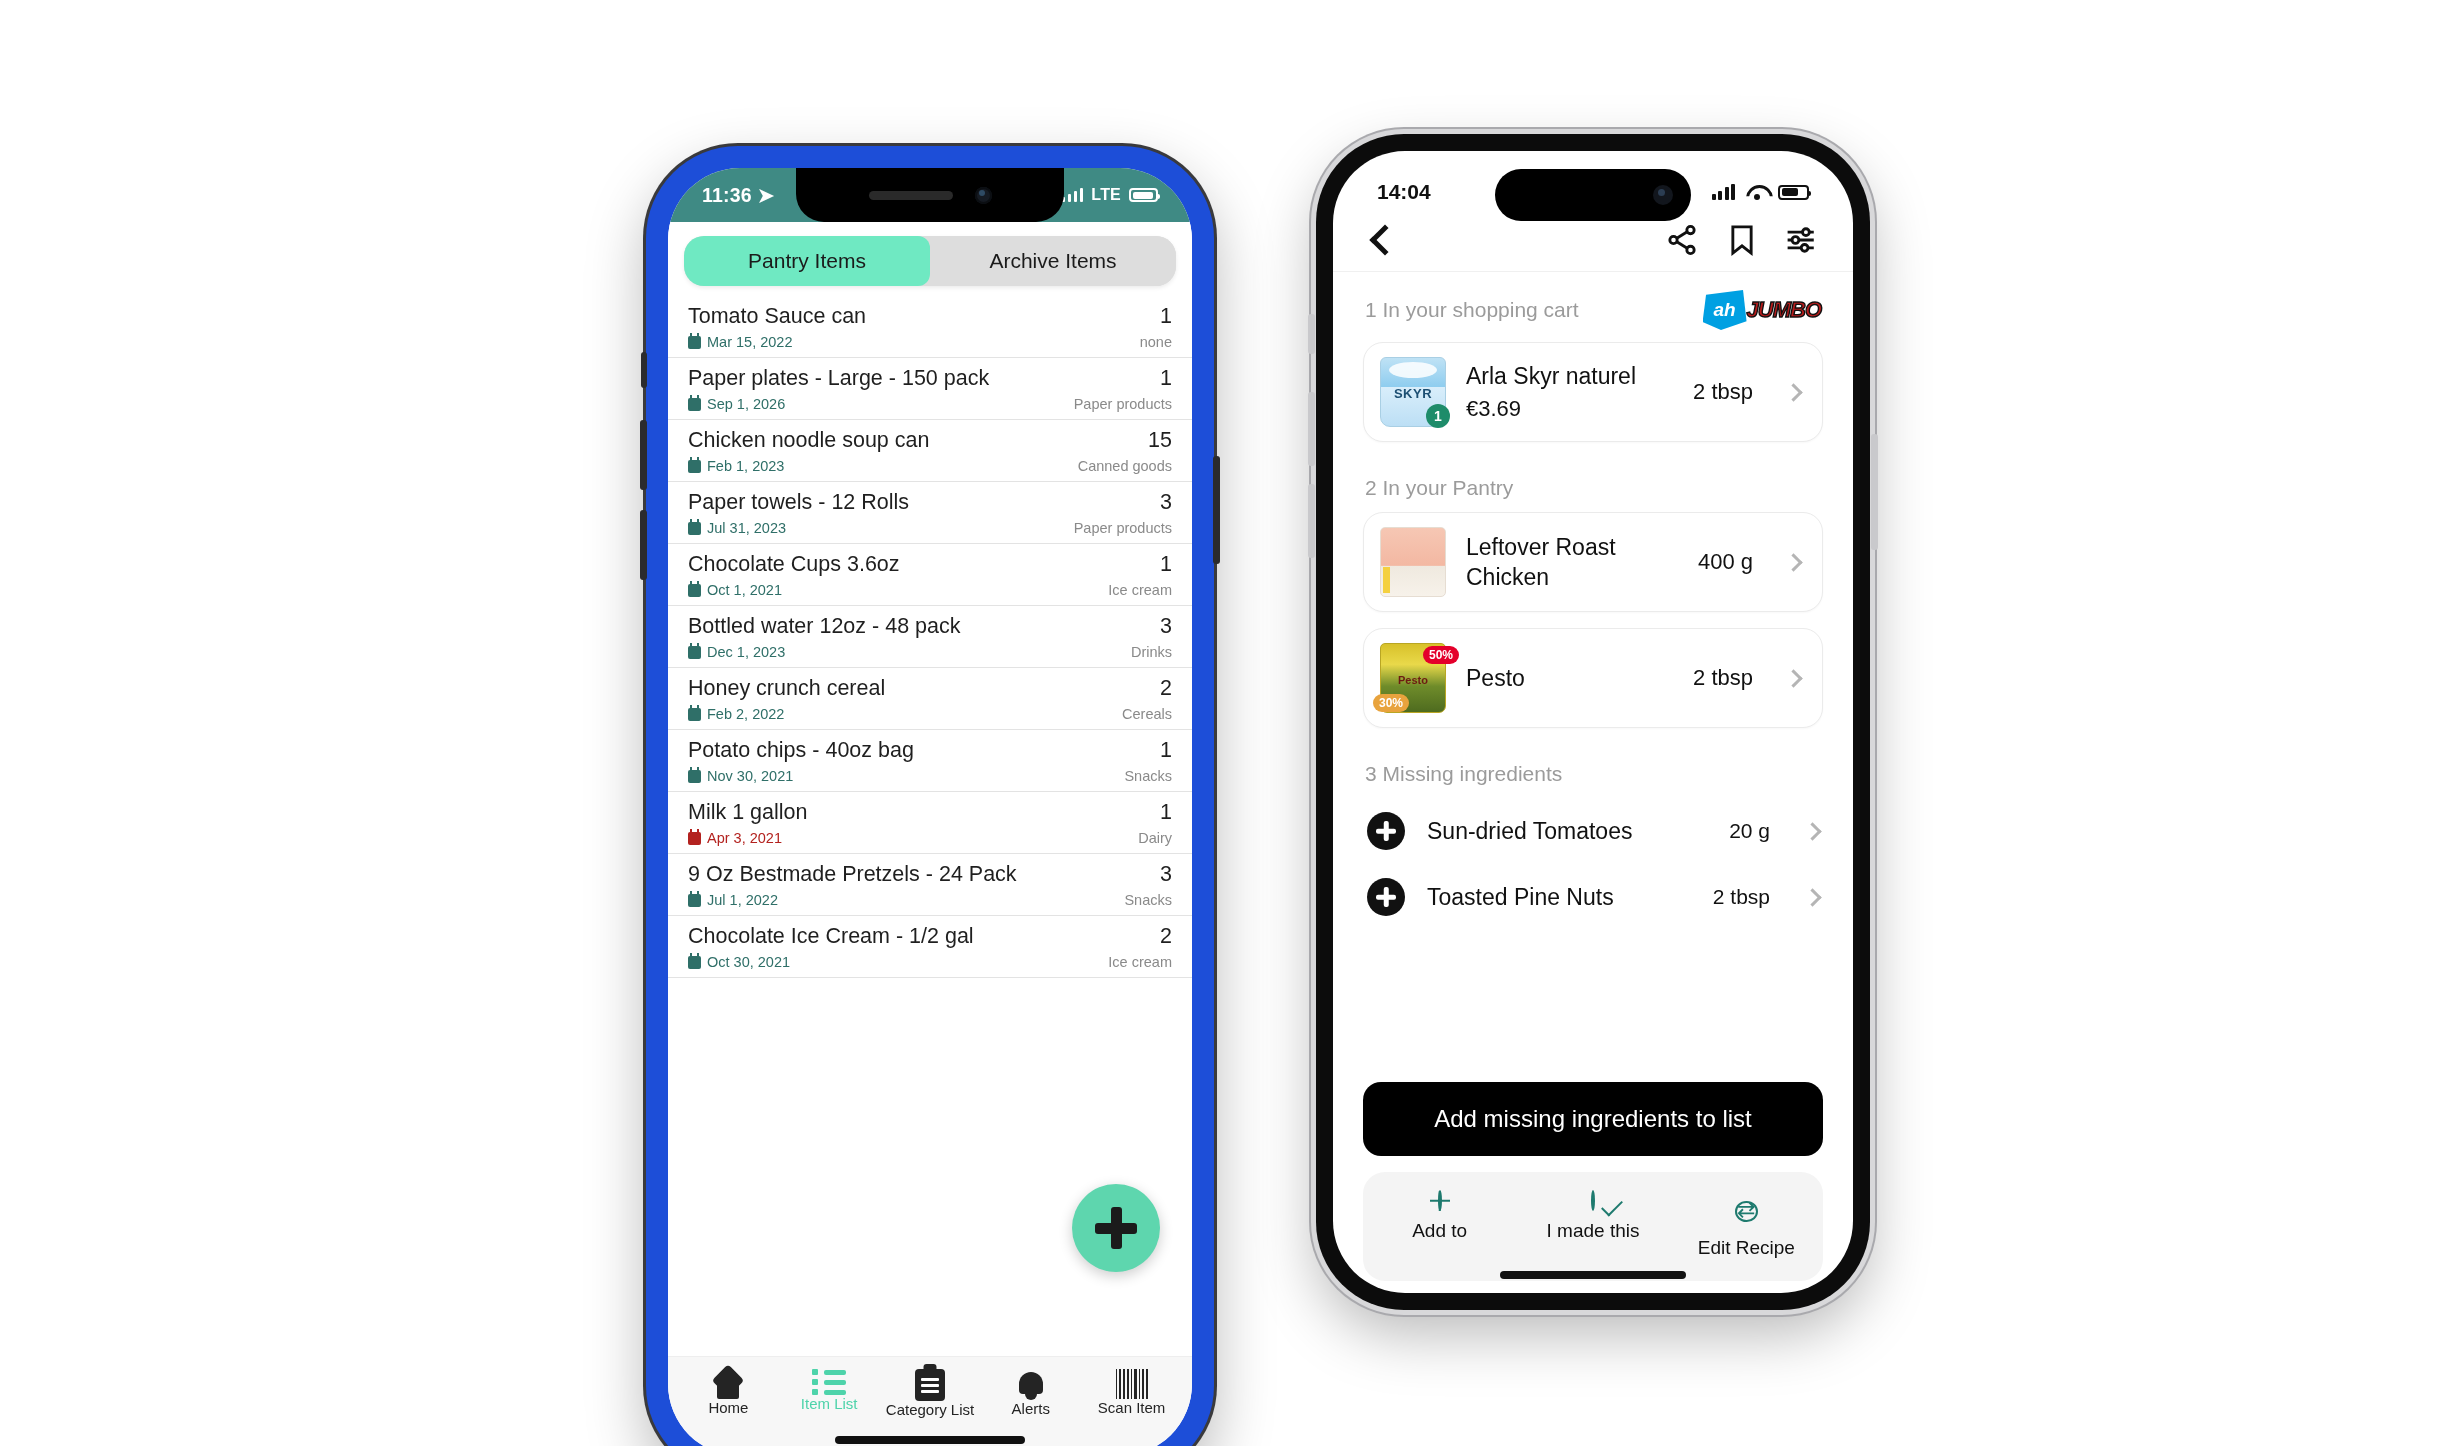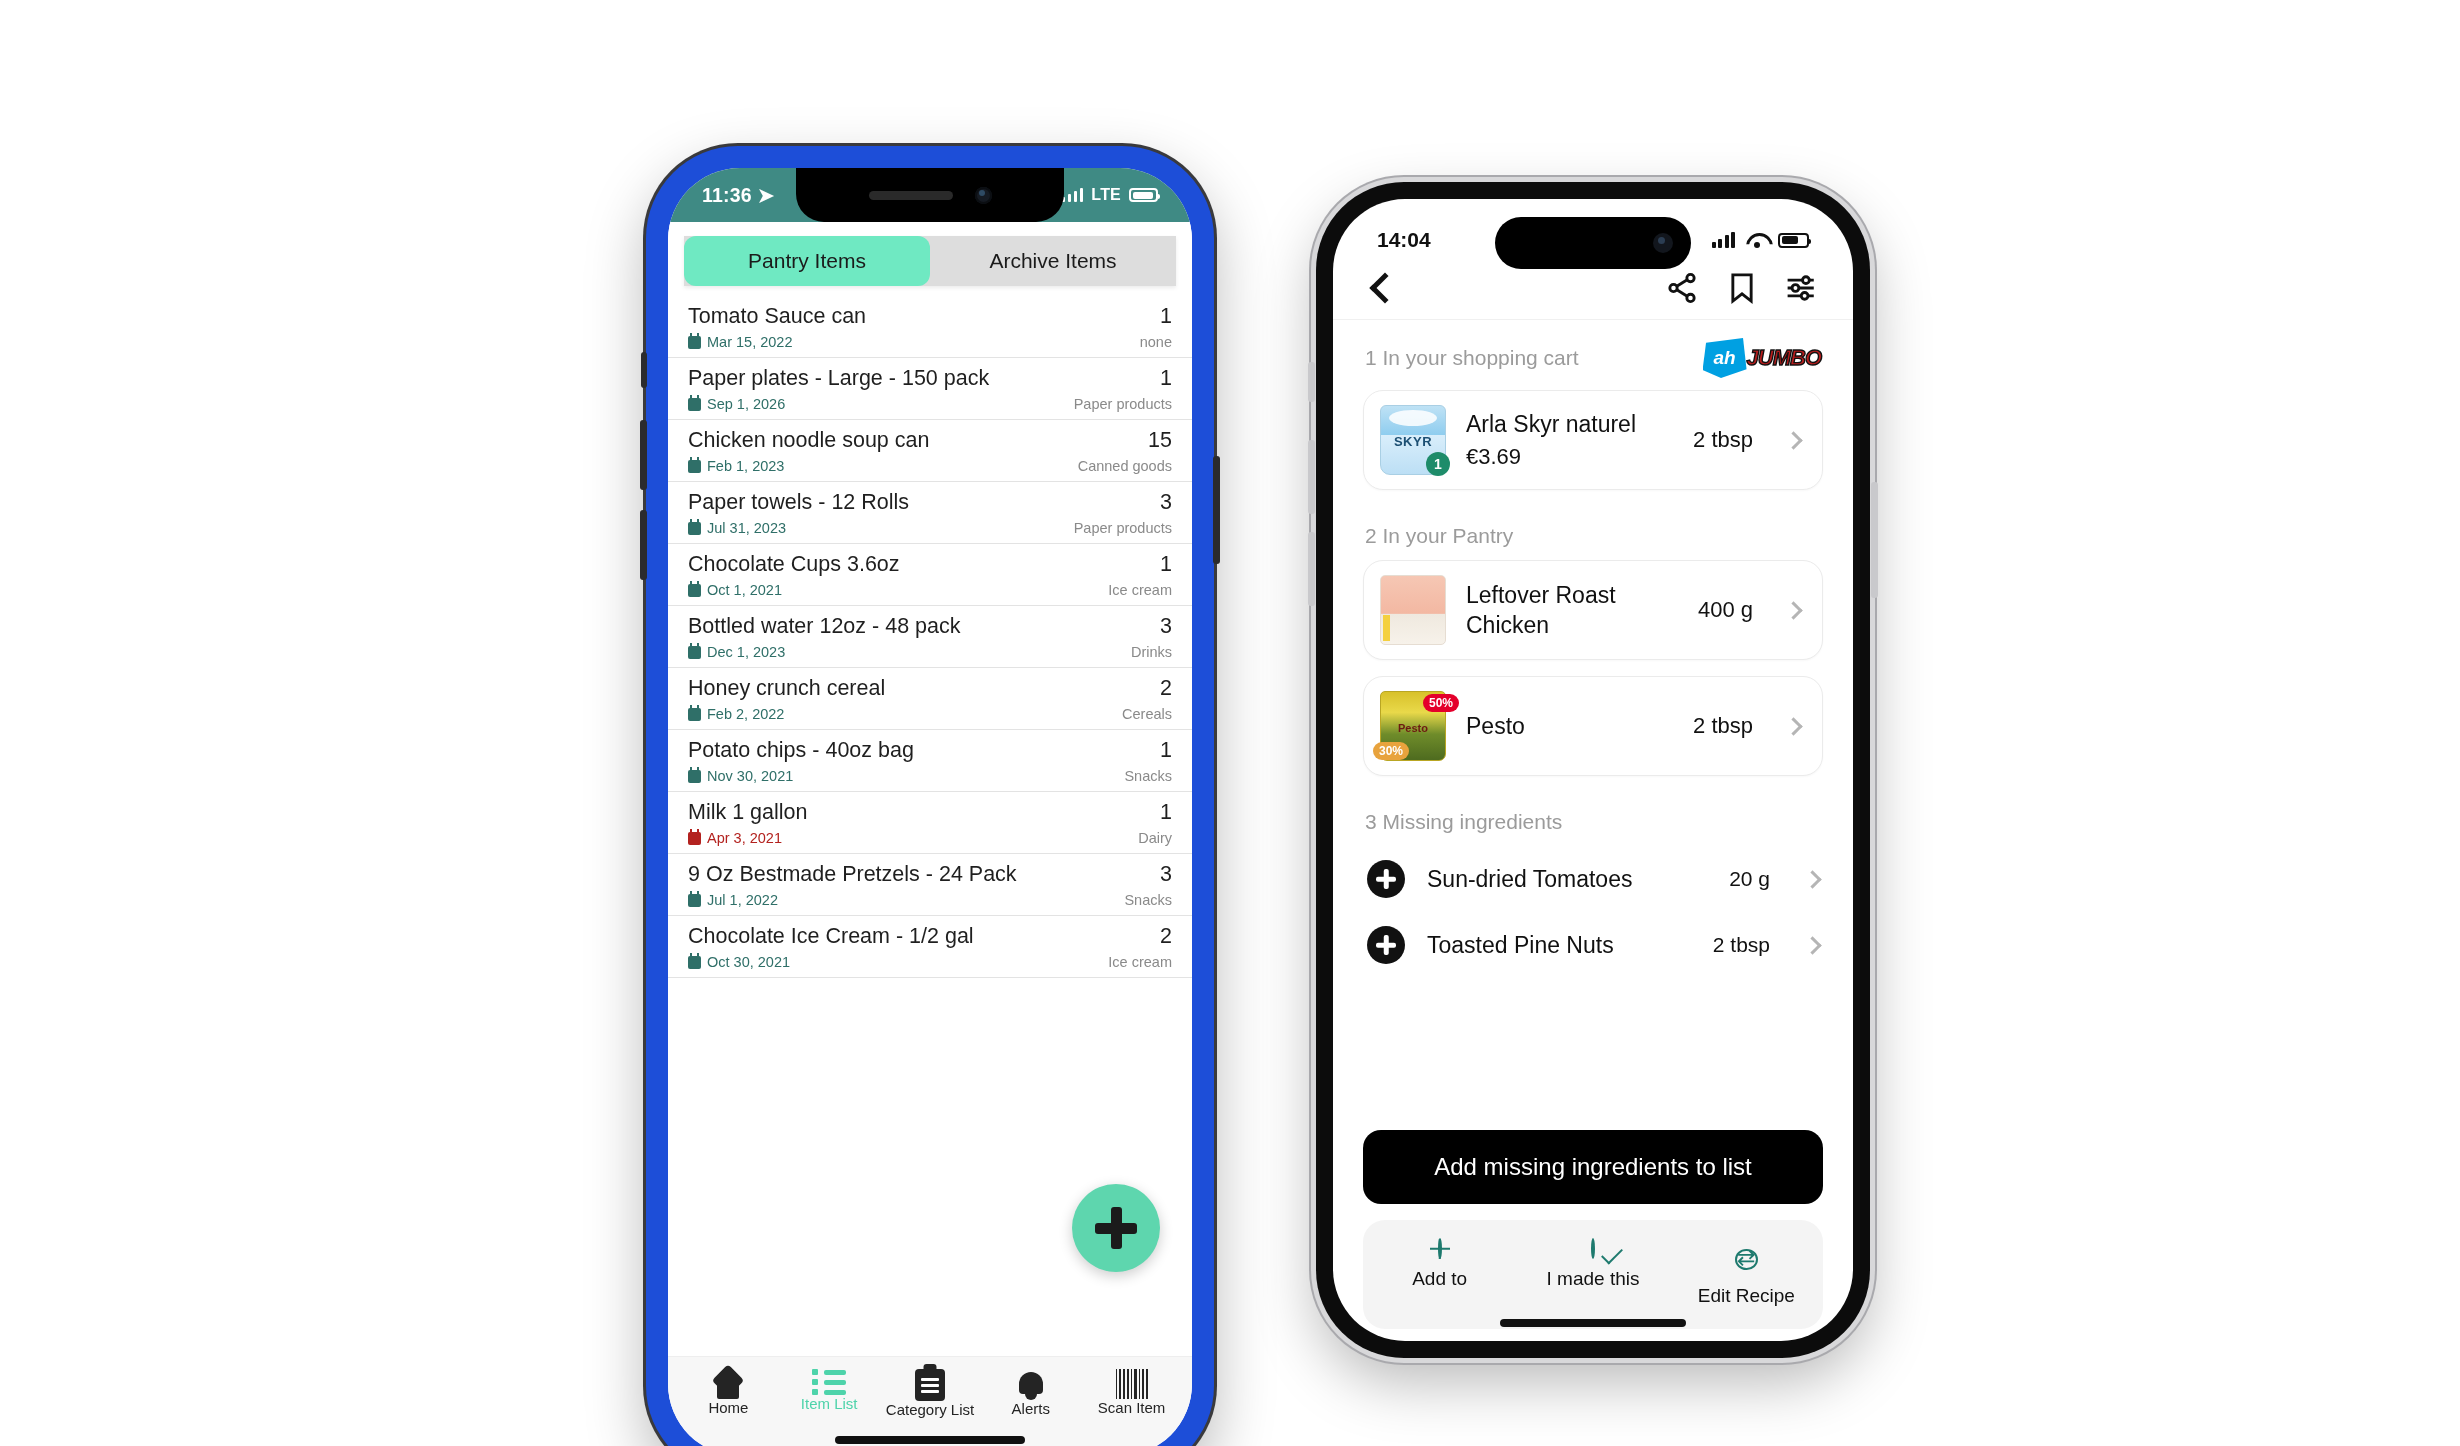--- a/index.html
+++ b/index.html
@@ -68,21 +68,21 @@
   .hamburger { width: 34px; display:flex; flex-direction:column; gap:6px; cursor:pointer; }
   .hamburger span { display:block; height: 5px; background:#fff; border-radius:2px; }
   .navbarA .title { flex:1; text-align:center; font-size: 26px; font-weight: 700; }
   .search-ic { width: 34px; height: 34px; position: relative; }
   .search-ic::before{content:"";position:absolute;left:3px;top:3px;width:21px;height:21px;
         border:3px solid #fff;border-radius:50%;}
   .search-ic::after{content:"";position:absolute;right:3px;bottom:2px;width:11px;height:3.5px;
         background:#fff;border-radius:2px;transform:rotate(45deg);}
 
   .segwrap { padding: 14px 16px 10px; background:#fff; flex: 0 0 auto; }
-  .seg { display:flex; background:#DDDDDD; border-radius: 0; overflow:hidden; box-shadow: 0 2px 4px rgba(0,0,0,.08); }
+  .seg { display:flex; background:#DDDDDD; border-radius: 20px; overflow:hidden; box-shadow: 0 2px 4px rgba(0,0,0,.08); }
   .seg button {
     flex:1; border:0; padding: 13px 0; font-size: 21px; cursor:pointer;
     font-family: inherit; color:#1b1b1b; background:#DDDDDD;
   }
   .seg button.active { background:#6FE9C2; border-radius: 12px; }
 
   .listA { flex: 1 1 auto; overflow: hidden; background:#fff; position:relative; }
   .row { padding: 8px 20px 7px; border-bottom: 1px solid #E3E3E3; }
   .row .l1 { display:flex; justify-content:space-between; align-items:baseline; }
   .row .name { font-size: 21.5px; color: #1f1f1f; }
@@ -137,21 +137,20 @@
       width: 190px; height: 8px; background:#111; border-radius:5px; z-index:7; }
 
   
   .phone-b {
     position: absolute; left: 1316px; top: 134px;
     width: 554px; height: 1176px;
     background: #0c0c0c;
     border-radius: 88px;
     box-shadow: 0 0 0 5px #d8d8da, 0 0 0 7px #a9a9ad, 0 24px 60px rgba(0,0,0,0.28);
     padding: 17px;
-    margin-top: 48px;
   }
   .phone-b .screen {
     position: relative; width:100%; height:100%; background:#fff;
     border-radius: 72px; overflow:hidden; display:flex; flex-direction:column;
   }
   .btn-sideB { position:absolute; background:#c9c9cc; border-radius:3px; }
   .b-act  { left:-8px; top:180px; width:7px; height:40px; }
   .b-volup{ left:-8px; top:258px; width:7px; height:74px; }
   .b-voldn{ left:-8px; top:350px; width:7px; height:74px; }
   .b-power{ right:-8px; top:300px; width:7px; height:116px; }

